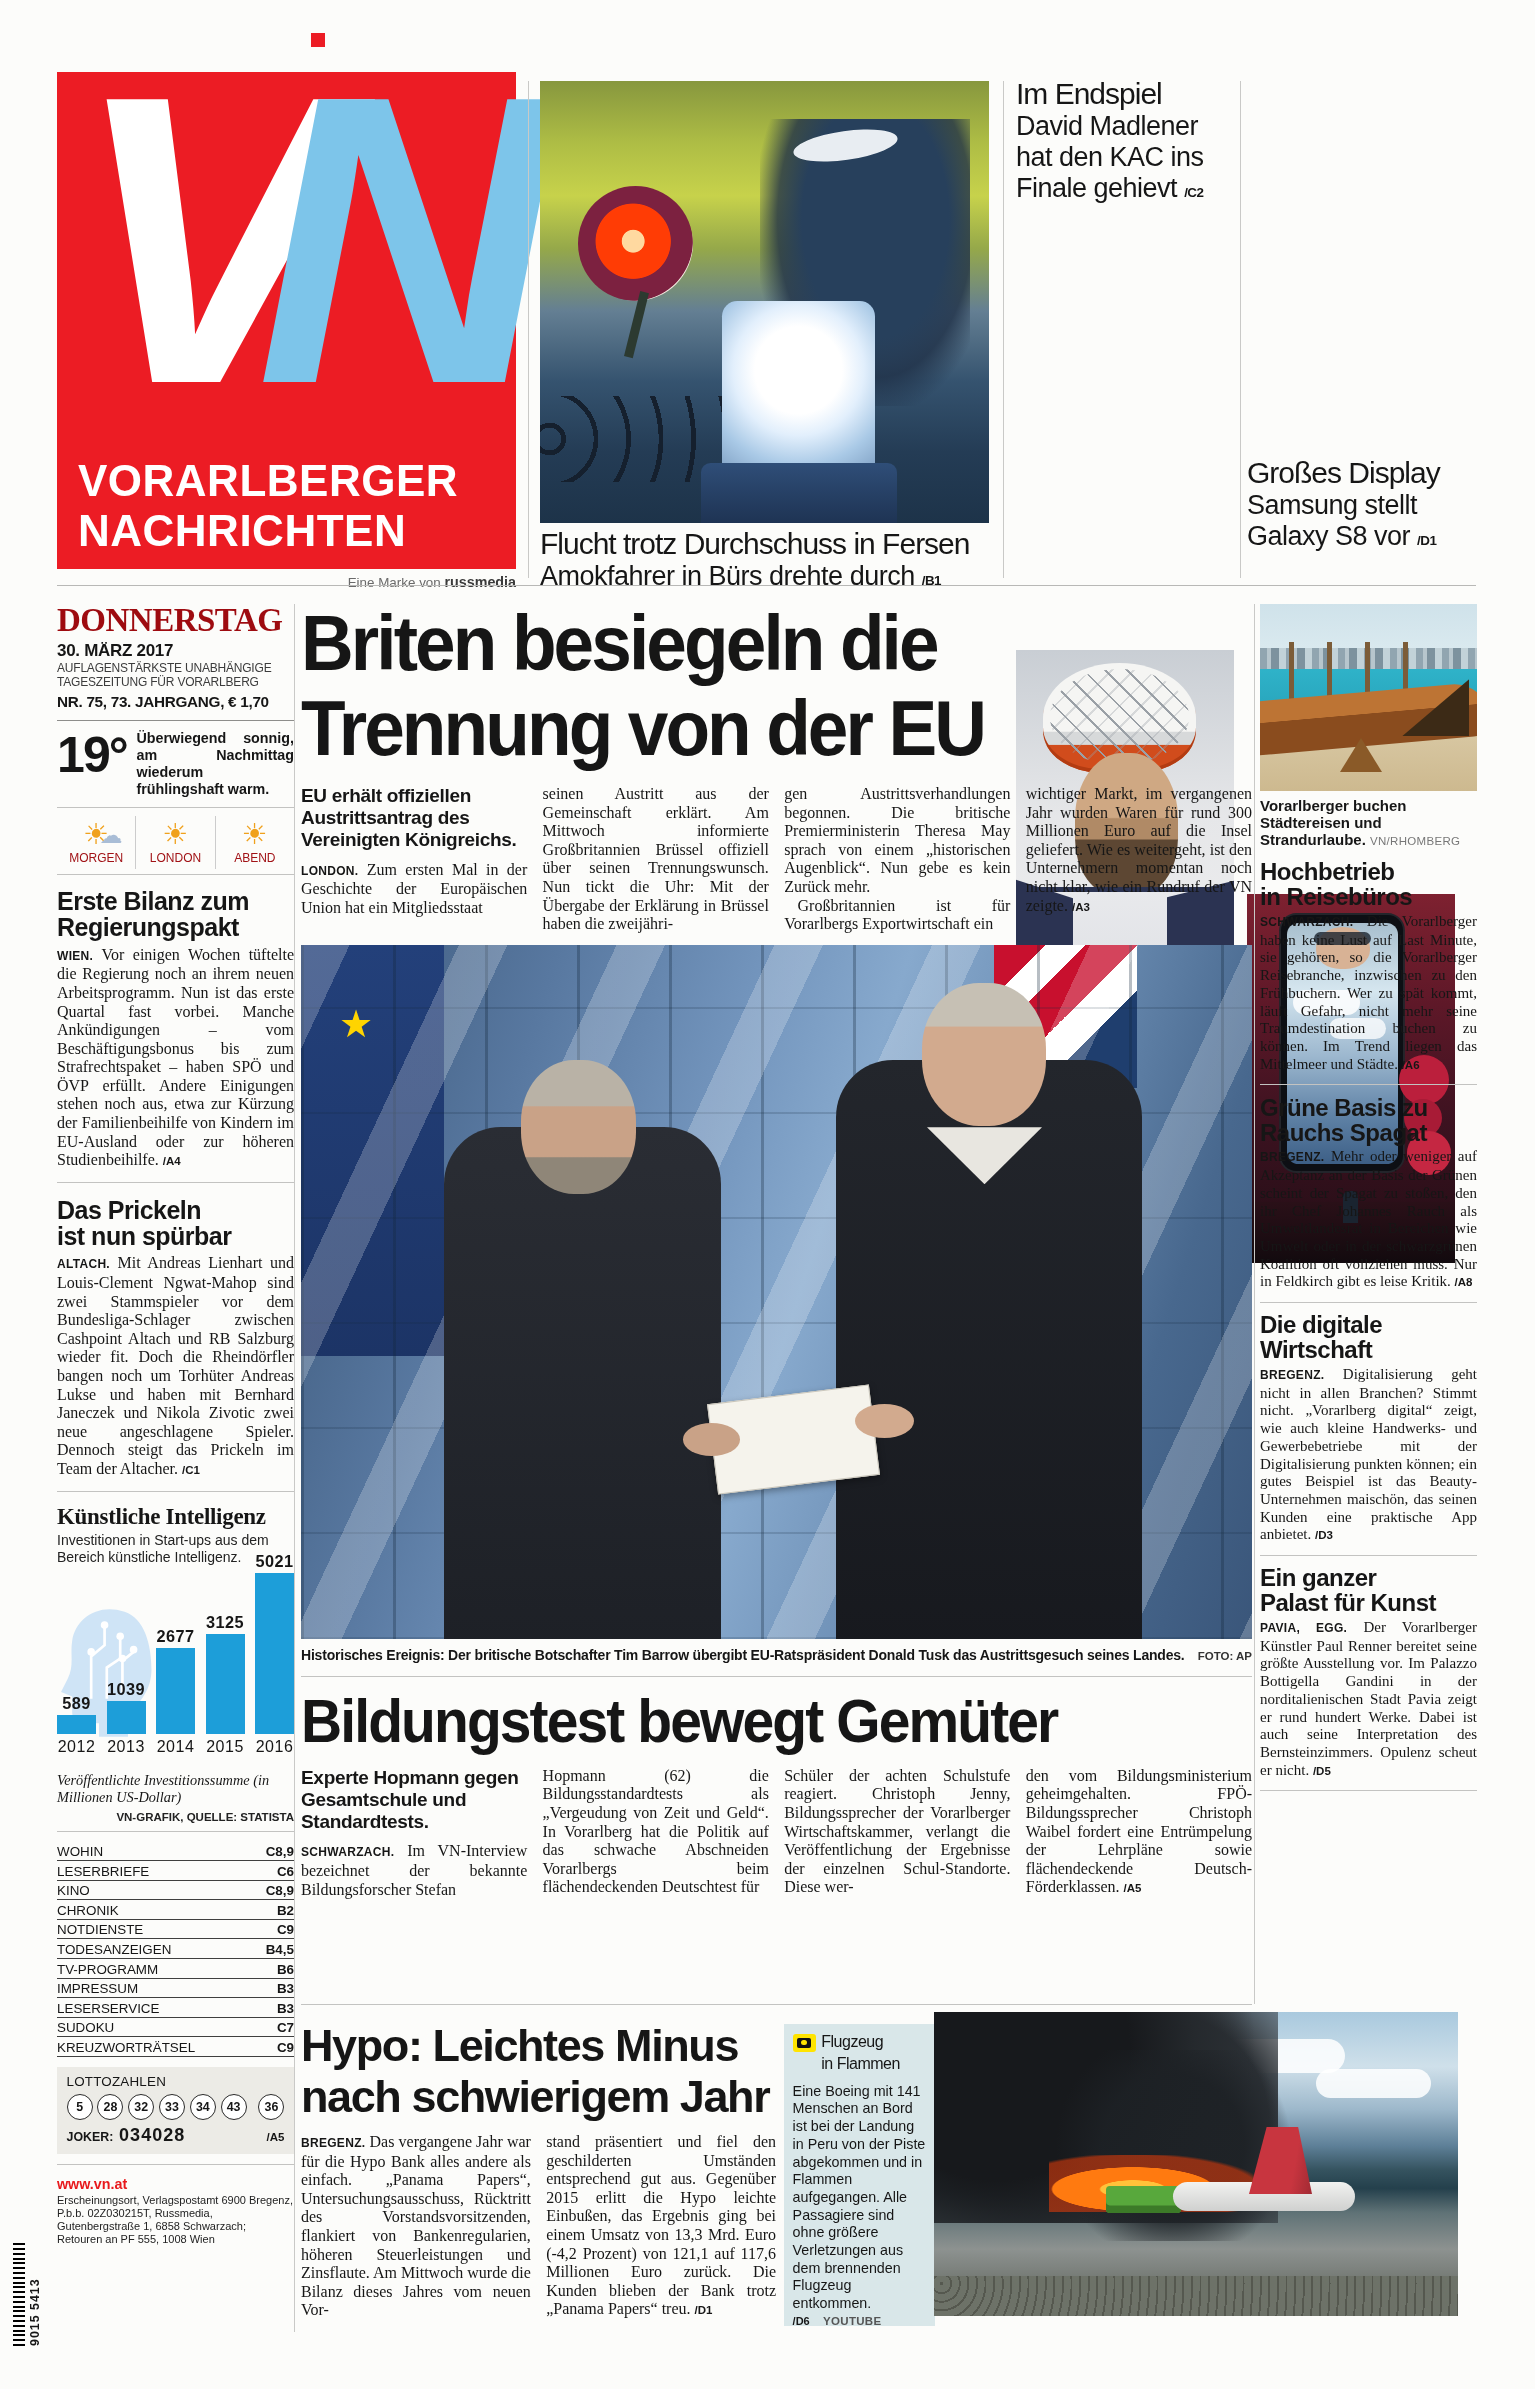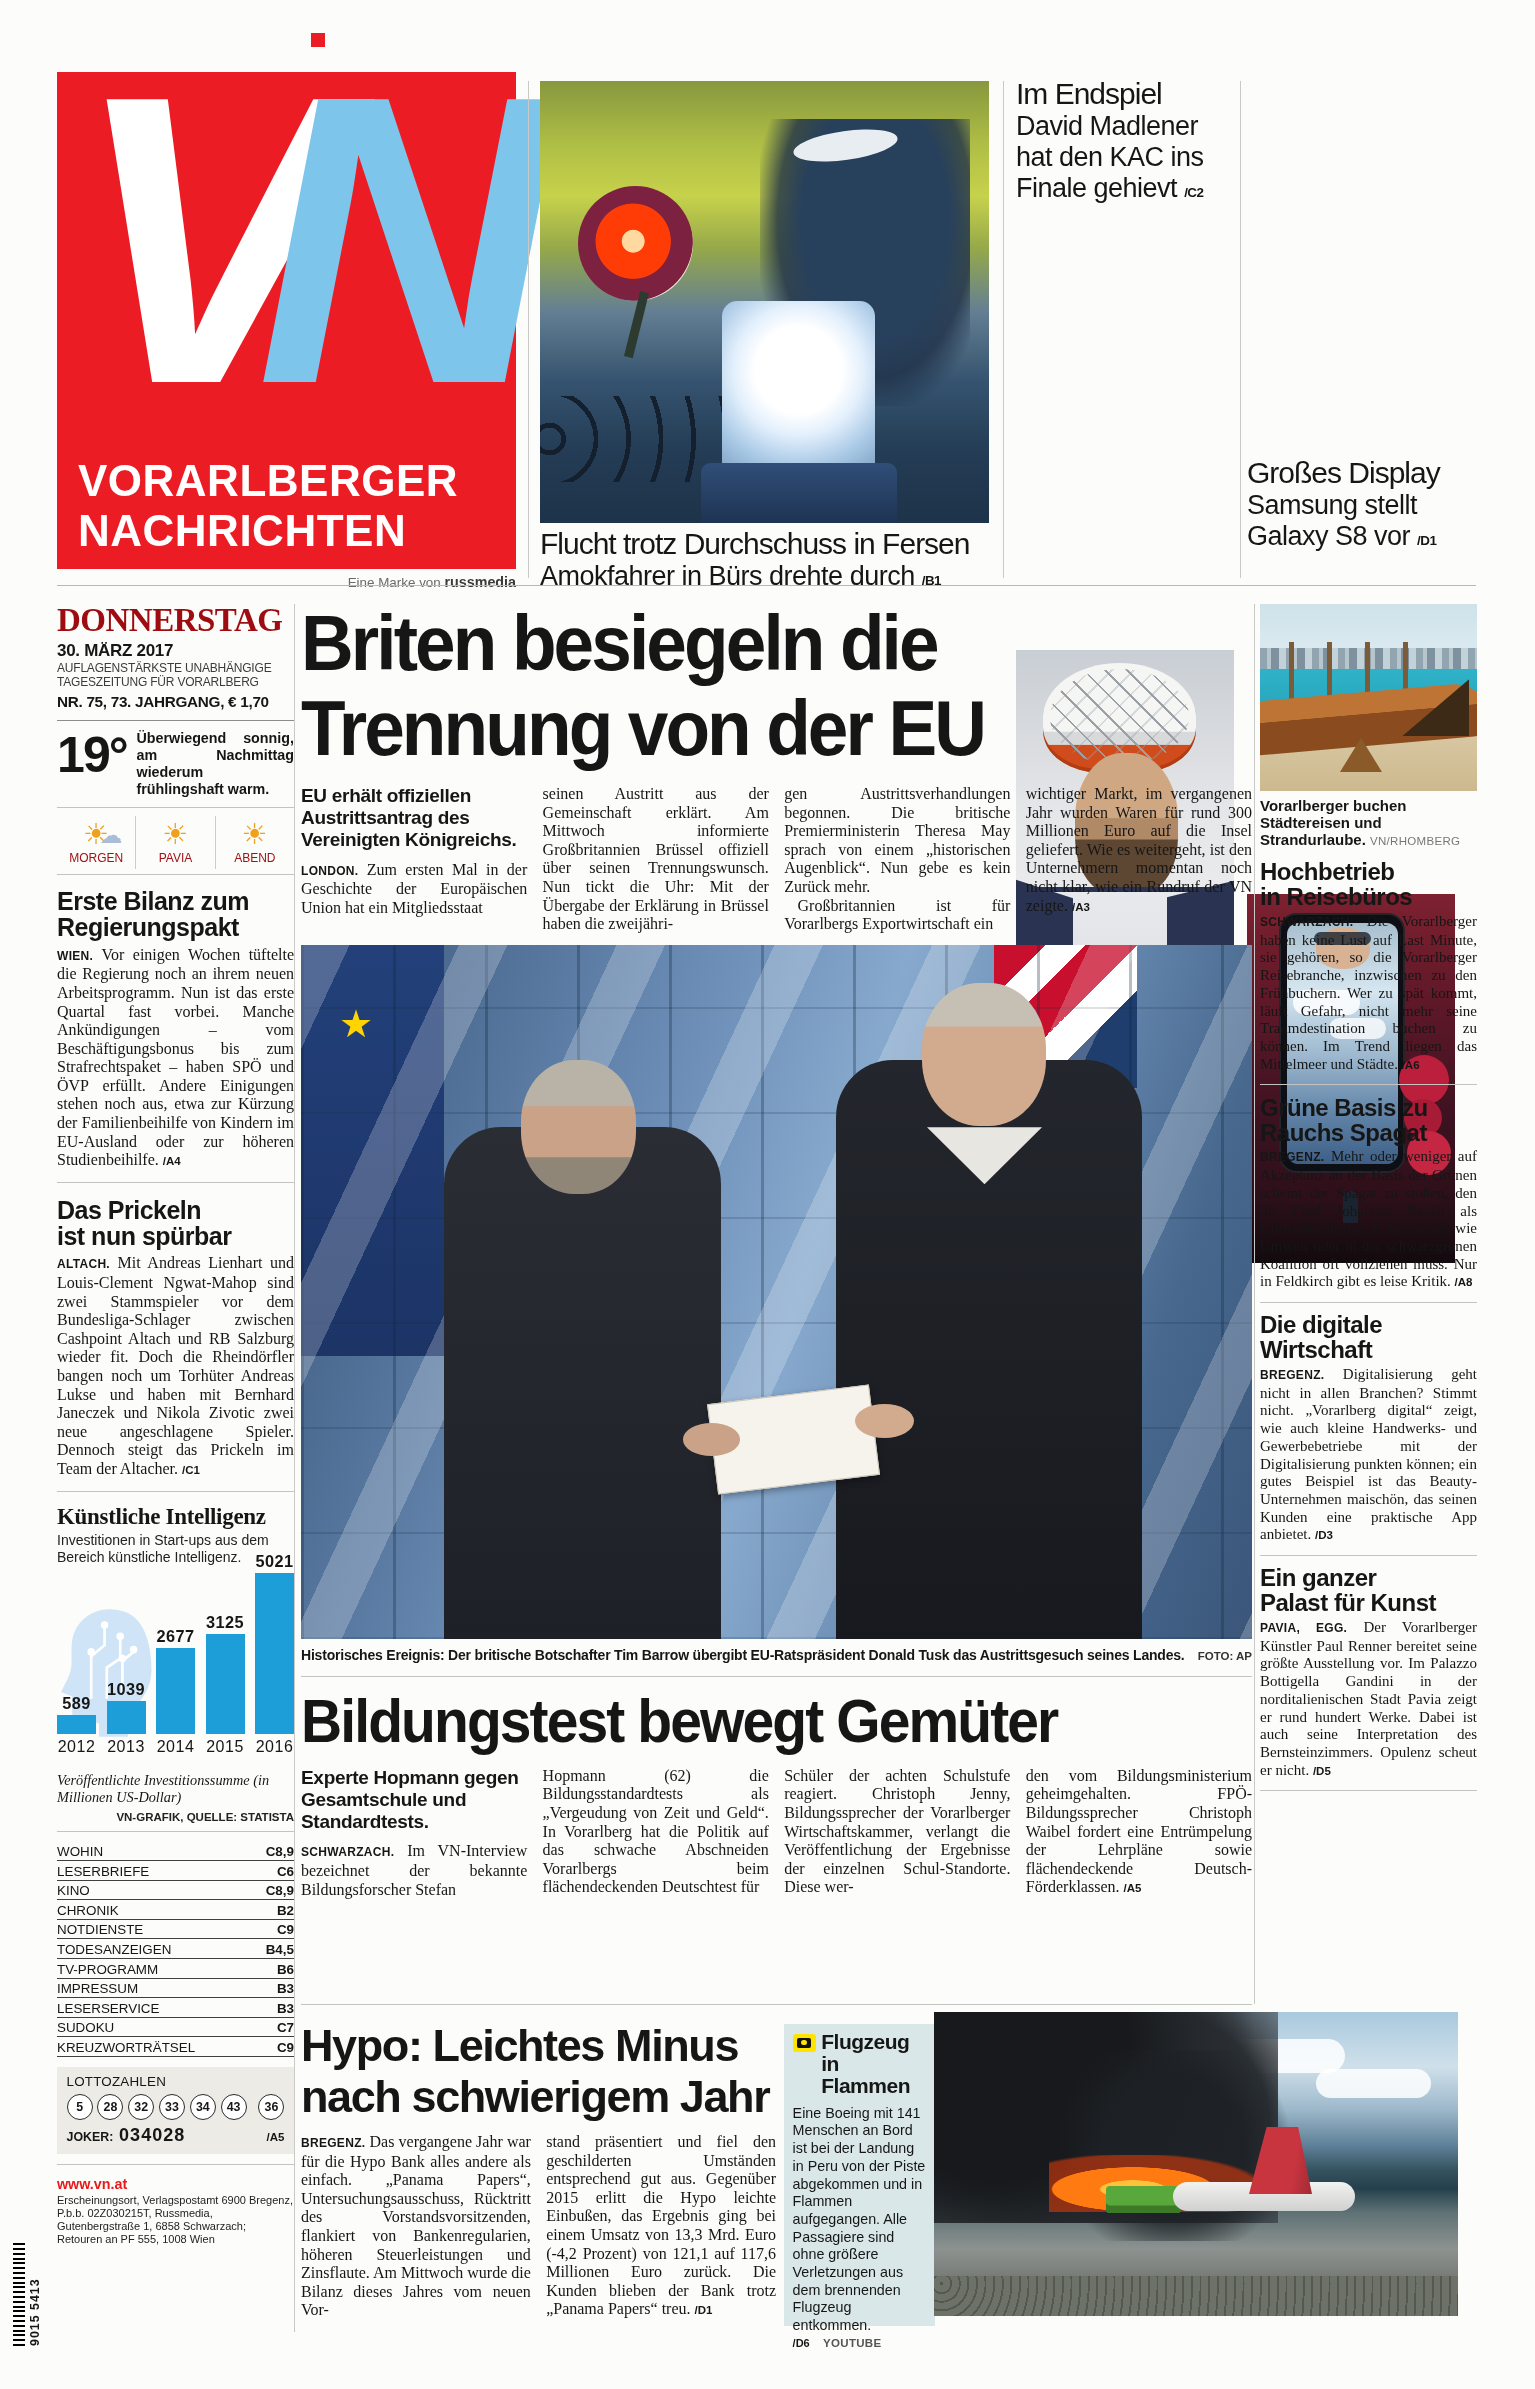--- a/index.html
+++ b/index.html
@@ -190,21 +190,21 @@
   .rc-body{margin-top:3.8px}
   .rightcol .rule{margin-top:9.6px}
   .rightcol .h-s{font-size:24px;line-height:25px}
   
   .bottom{left:301px;top:2012px;width:1157px;height:315px}
   .planebox{position:absolute;left:483px;top:11.5px;width:151px;height:302px;background:#d9e7e9;padding:7.6px 8.6px}
   .pb-title{display:flex;gap:5.7px}
   .cam{width:23px;height:18px;background:#ffe400;border-radius:2.9px;position:relative;flex:0 0 auto;margin-top:2.9px}
   .cam::before{content:"";position:absolute;left:4.8px;top:3.8px;width:13.4px;height:10.5px;background:#111;border-radius:1.9px}
   .cam::after{content:"";position:absolute;left:8.6px;top:5.7px;width:5.7px;height:5.7px;background:#ffe400;border-radius:50%}
-  .pb-h{font-weight:700;font-size:21px;line-height:22px;letter-spacing:-0.5px}
+  .pb-h{font-weight:400;font-size:16px;line-height:22px;letter-spacing:-0.5px}
   .pb-body{font-size:14.3px;line-height:17.7px;margin-top:7.6px}
   .pb-foot{display:flex;align-items:baseline;margin-top:1.9px}
   .pb-foot .mini-credit{margin-left:13.4px;font-weight:700;color:#555}
 </style>
 </head>
 <body>
 
 <div id="page">
 
   <div class="abs redmark"></div>
@@ -298,21 +298,21 @@
       <div class="wtext">Überwiegend sonnig, am Nachmittag wiederum frühlingshaft warm.</div>
     </div>
     <hr class="rule" style="margin-top:8.6px">
     <div class="wslots">
       <div class="wslot">
         <span class="wicon">☀<span class="wcloud">☁</span></span>
         <div class="wlabel">MORGEN</div>
       </div>
       <div class="wslot">
         <span class="wicon">☀</span>
-        <div class="wlabel">PAVIA</div>
+        <div class="wlabel">LONDON</div>
       </div>
       <div class="wslot">
         <span class="wicon">☀</span>
         <div class="wlabel">ABEND</div>
       </div>
     </div>
     <hr class="rule" style="margin-top:4.8px">
 
     <div>
       <div class="h-s la-title">

